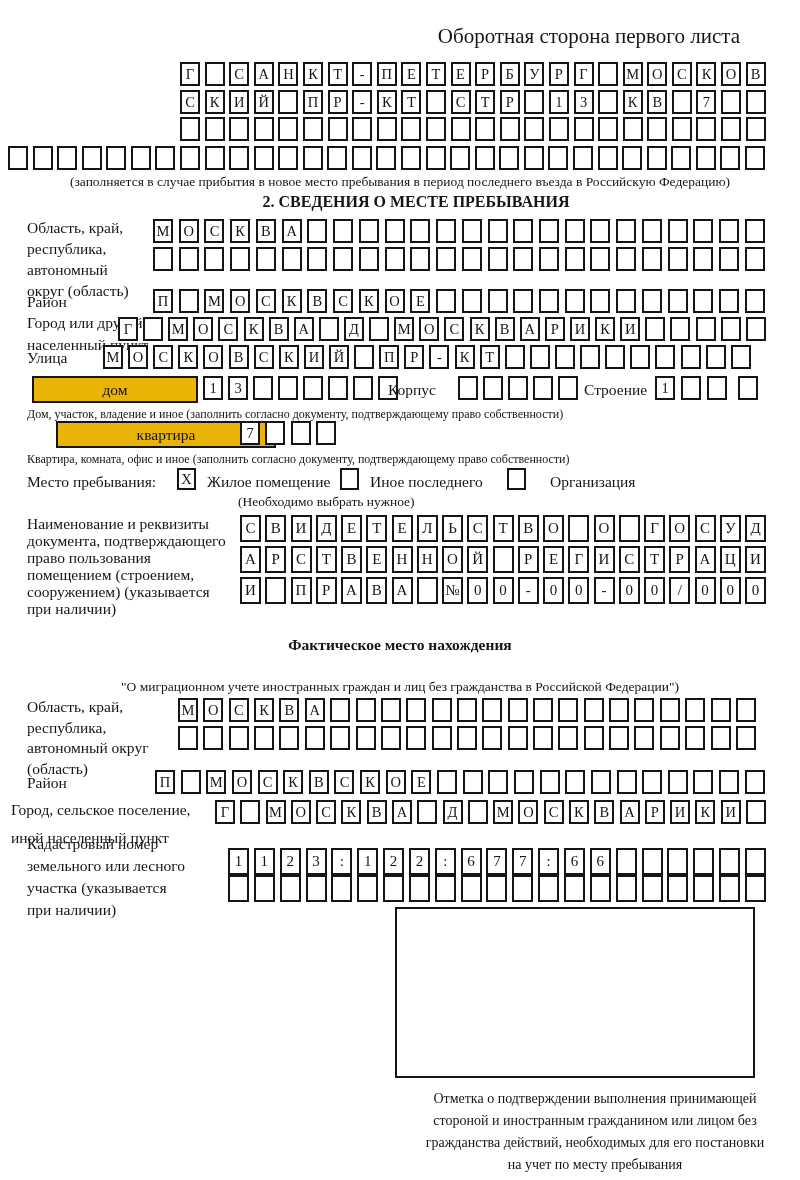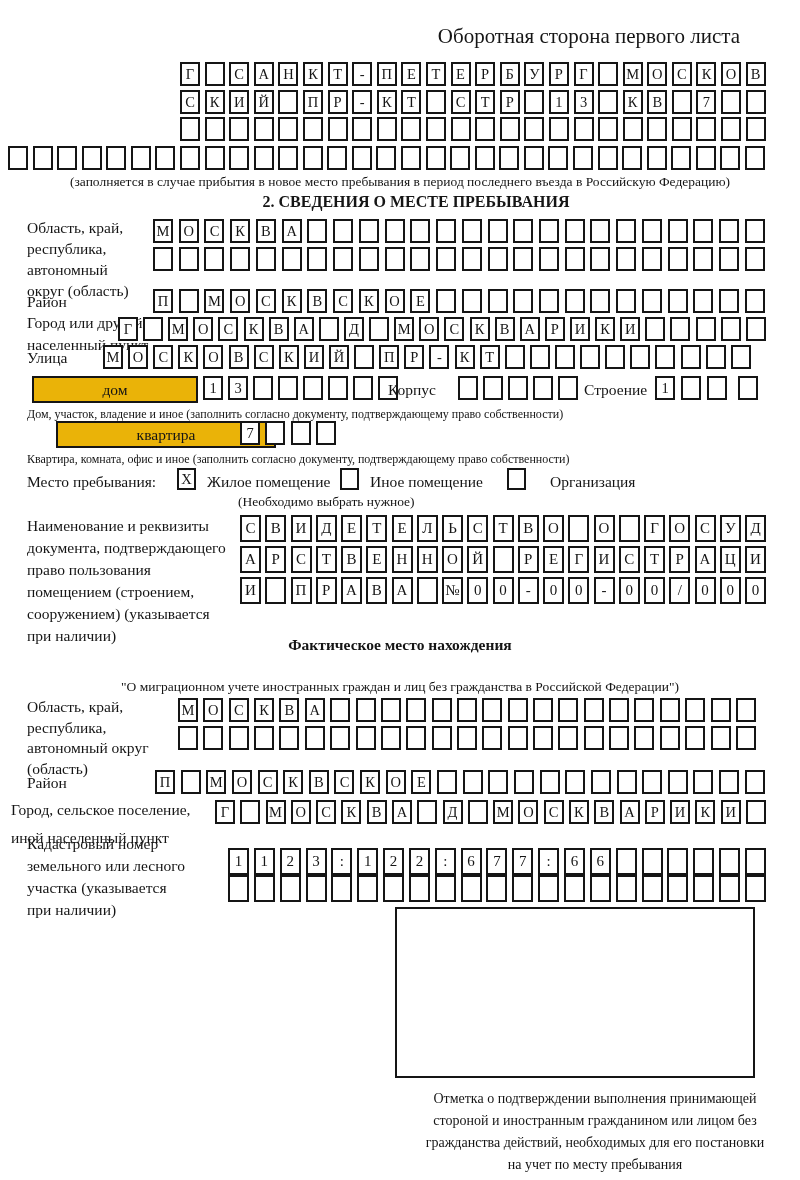--- a/index.html
+++ b/index.html
@@ -55,21 +55,21 @@
 
   #lblStay{left:27px;top:471px;}
   #chk1{left:177px;top:468px;}
   #optZhiloe{left:207px;top:471px;}
   #chk2{left:340px;top:468px;}
   #optInoe{left:370px;top:471px;}
   #chk3{left:507px;top:468px;}
   #optOrg{left:550px;top:471px;}
   #stayNote{left:238px;top:491px;font-size:13.5px;font-family:Liberation Serif, serif;}
 
-  #lblDoc{left:27px;top:515px;width:218px;line-height:22px;}
+  #lblDoc{left:27px;top:515px;width:218px;line-height:17px;}
   #rowDoc1{left:240px;top:515px;width:526px;}
   #rowDoc2{left:240px;top:546px;width:526px;}
   #rowDoc3{left:240px;top:577px;width:526px;}
 
   #actualTitle{top:636px;font-size:15.5px;}
   #actualNote1{top:660px;font-size:13.5px;}
   #actualNote2{top:679px;font-size:13.5px;}
 
   #lblRegionB{left:27px;top:697px;width:158px;line-height:20.5px;}
   #rowRegionB1{left:178px;top:698px;width:578px;}
@@ -391,21 +391,21 @@
       <span class="cell"></span>
       <span class="cell"></span>
       <span class="cell"></span>
     </div>
   <div class="lbl small" id="caption2">Квартира, комната, офис и иное (заполнить согласно документу, подтверждающему право собственности)</div>
 
   <div class="lbl" id="lblStay">Место пребывания:</div>
   <div class="chk" id="chk1">X</div>
   <div class="lbl" id="optZhiloe">Жилое помещение</div>
   <div class="chk" id="chk2"></div>
-  <div class="lbl" id="optInoe">Иное помещение</div>
+  <div class="lbl" id="optInoe">Иное последнего</div>
   <div class="chk" id="chk3"></div>
   <div class="lbl" id="optOrg">Организация</div>
   <div class="lbl" id="stayNote">(Необходимо выбрать нужное)</div>
 
   <div class="lbl" id="lblDoc">Наименование и реквизиты
 документа, подтверждающего
 право пользования
 помещением (строением,
 сооружением) (указывается
 при наличии)</div>

